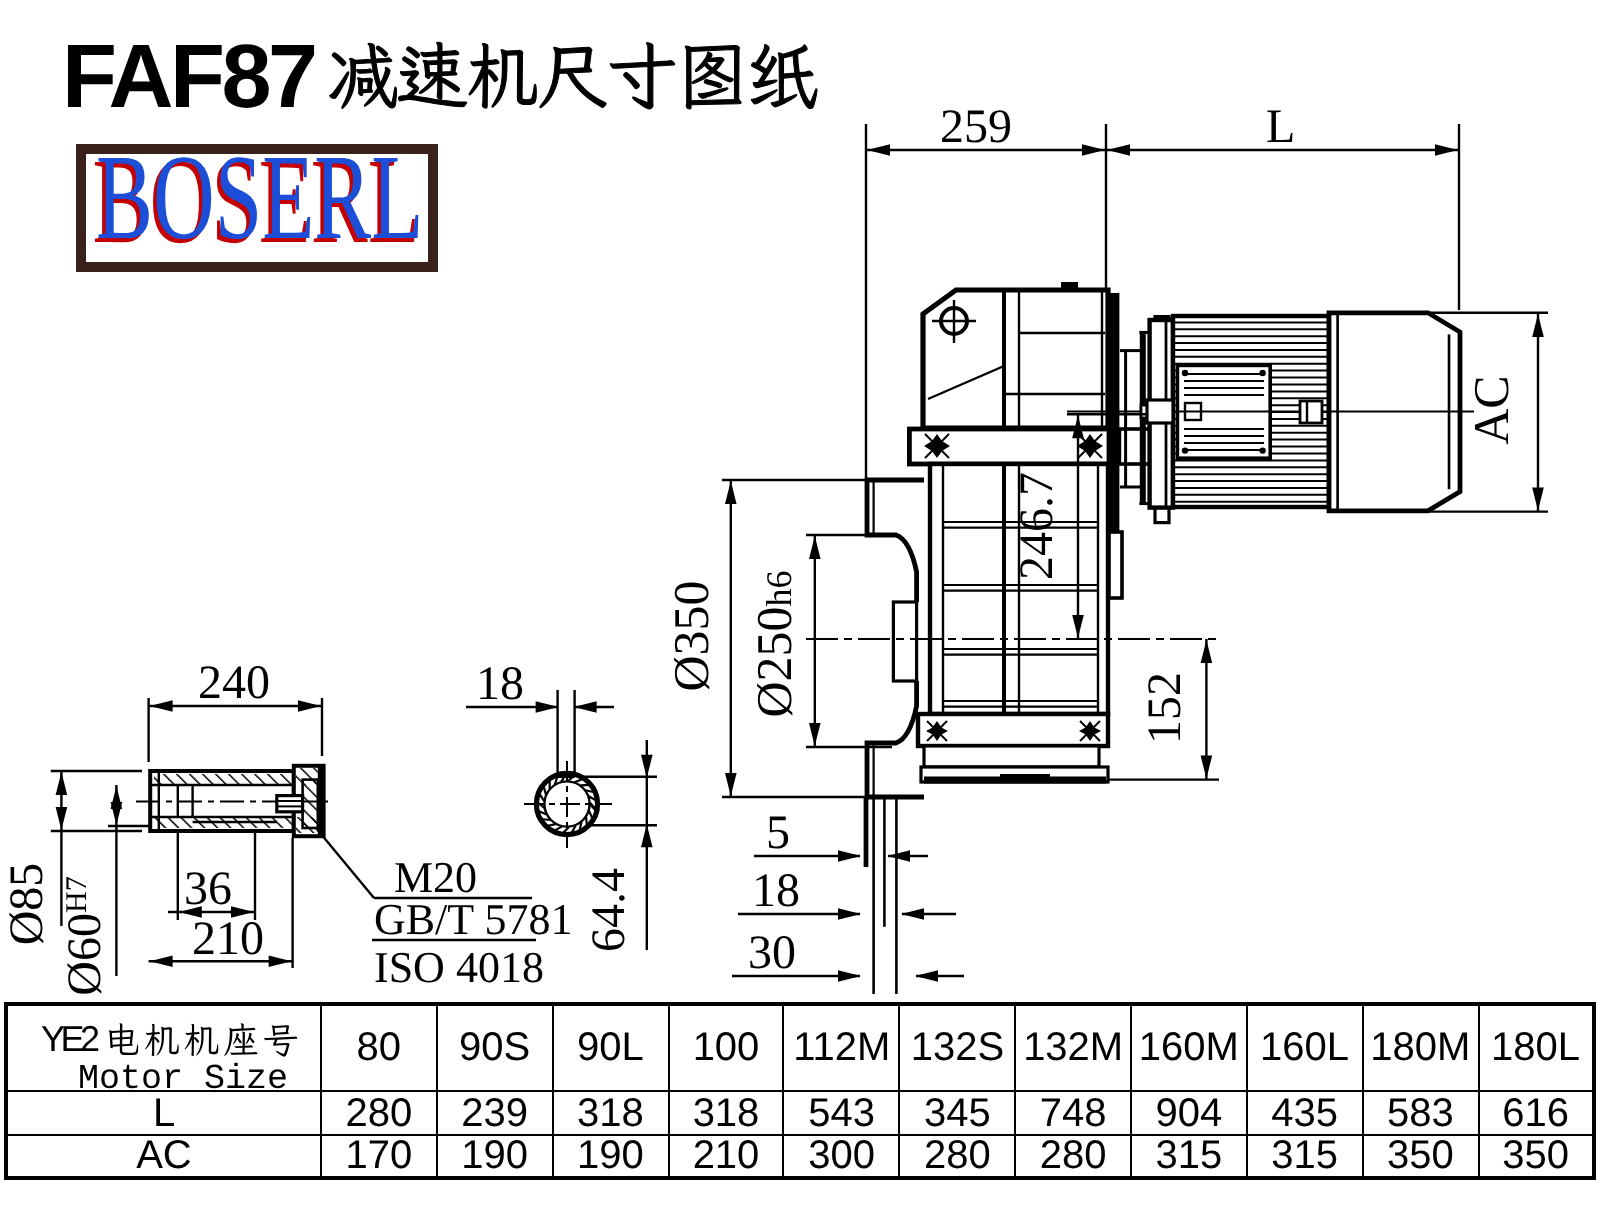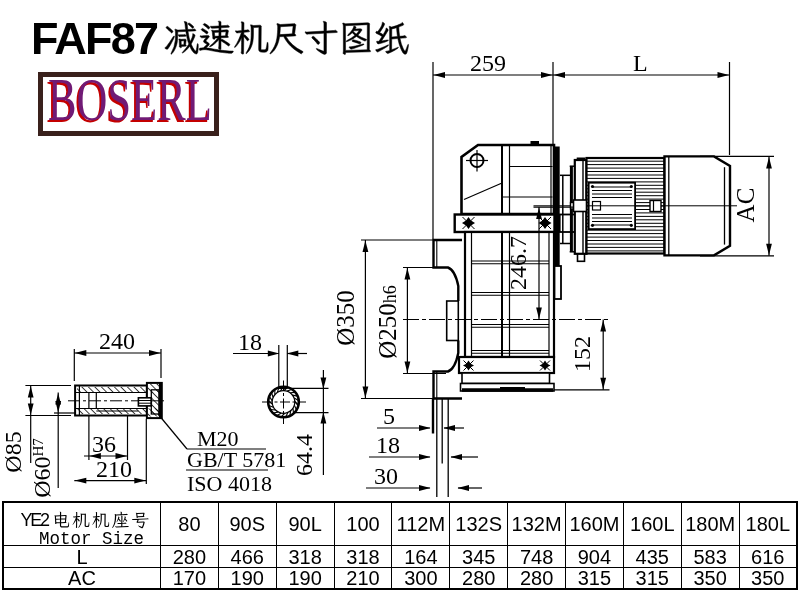--- a/index.html
+++ b/index.html
@@ -1,18 +1,18 @@
 <!DOCTYPE html>
 <html><head><meta charset="utf-8">
 <style>
 html,body{margin:0;padding:0;background:#fff}
 #page{position:relative;width:800px;height:614px;background:#fff;overflow:hidden}
 #draw{position:absolute;left:0;top:0}
 #logo{position:absolute;left:38px;top:72px;width:170.5px;height:54px;border:5px solid #3a211c;
- font-family:"Liberation Serif",serif;color:#701a75;}
+ font-family:"Liberation Serif",serif;color:#1d4ed8;}
 #logo span{position:absolute;left:5px;top:-8px;font-size:61px;line-height:61px;
  transform:scaleX(0.70);transform-origin:0 0;text-shadow:-2.5px 2px 0 #c40000;}
 #tbl{position:absolute;left:2px;top:500.5px;width:796px}
 table{border-collapse:collapse;width:796px;table-layout:fixed;
  font-family:"Liberation Sans",sans-serif;font-size:20px;color:#000}
 td{border:1.5px solid #000;text-align:center;padding:0;line-height:18px}
 tr.hd td{height:42.5px}
 tr.rl td{height:21px}
 tr.rac td{height:19.5px}
 tr.rad td{height:20px}
@@ -488,24 +488,24 @@
             <td>132S</td>
             <td>132M</td>
             <td>160M</td>
             <td>160L</td>
             <td>180M</td>
             <td>180L</td>
           </tr>
 <tr class="rl">
             <td class="lab">L</td>
             <td>280</td>
-            <td>466</td>
+            <td>239</td>
             <td>318</td>
             <td>318</td>
-            <td>164</td>
+            <td>543</td>
             <td>345</td>
             <td>748</td>
             <td>904</td>
             <td>435</td>
             <td>583</td>
             <td>616</td>
           </tr>
 <tr class="rac">
             <td class="lab">AC</td>
             <td>170</td>

